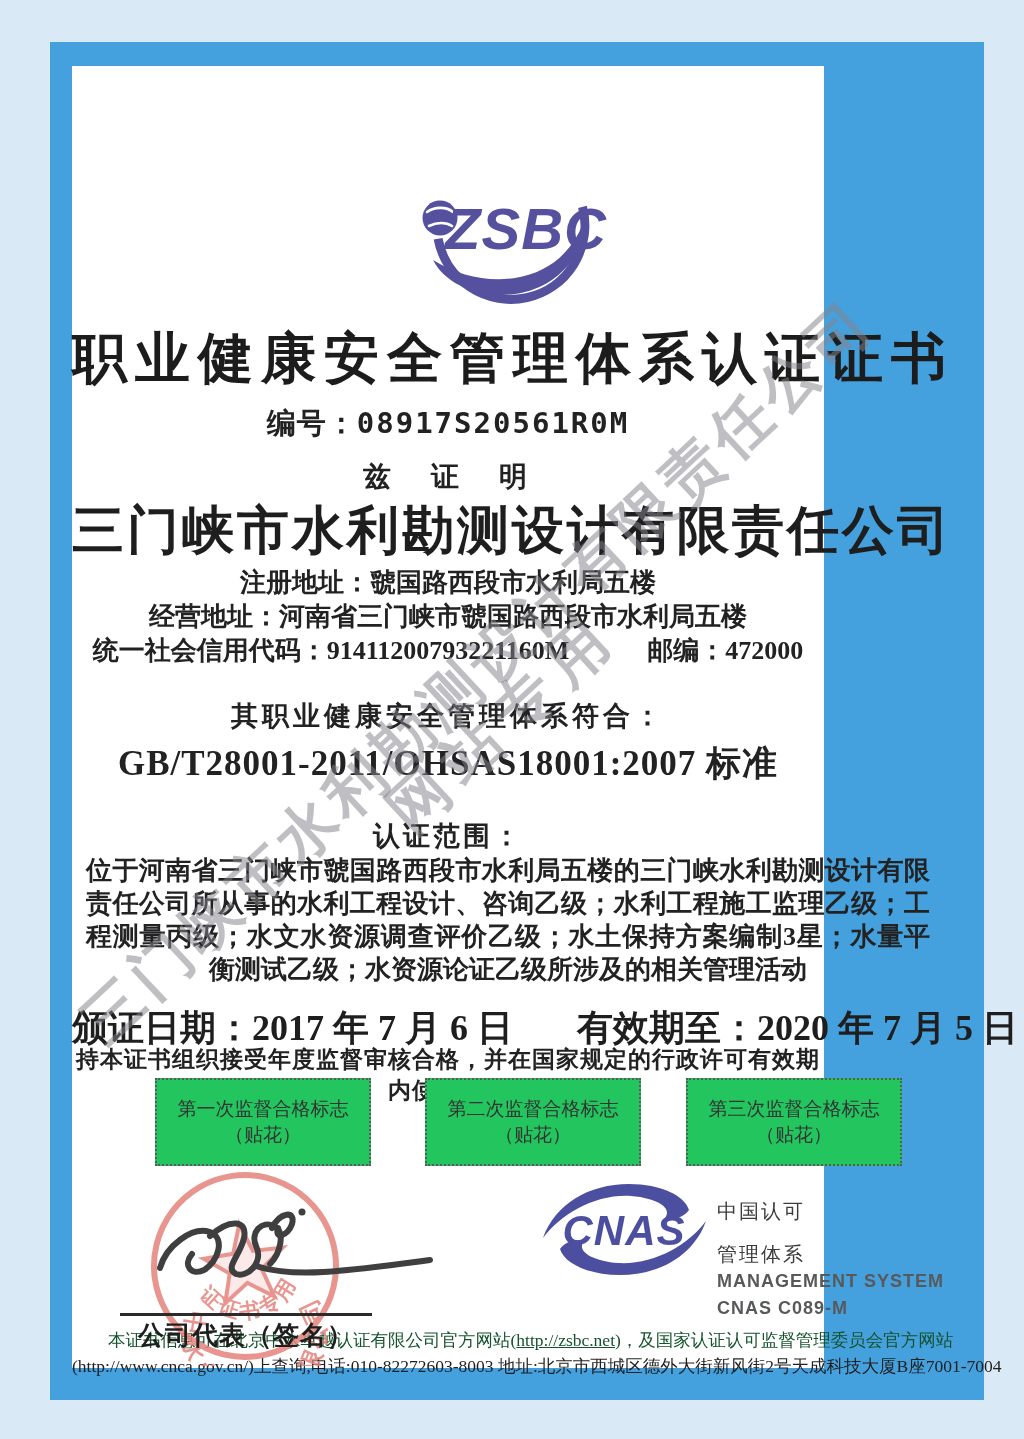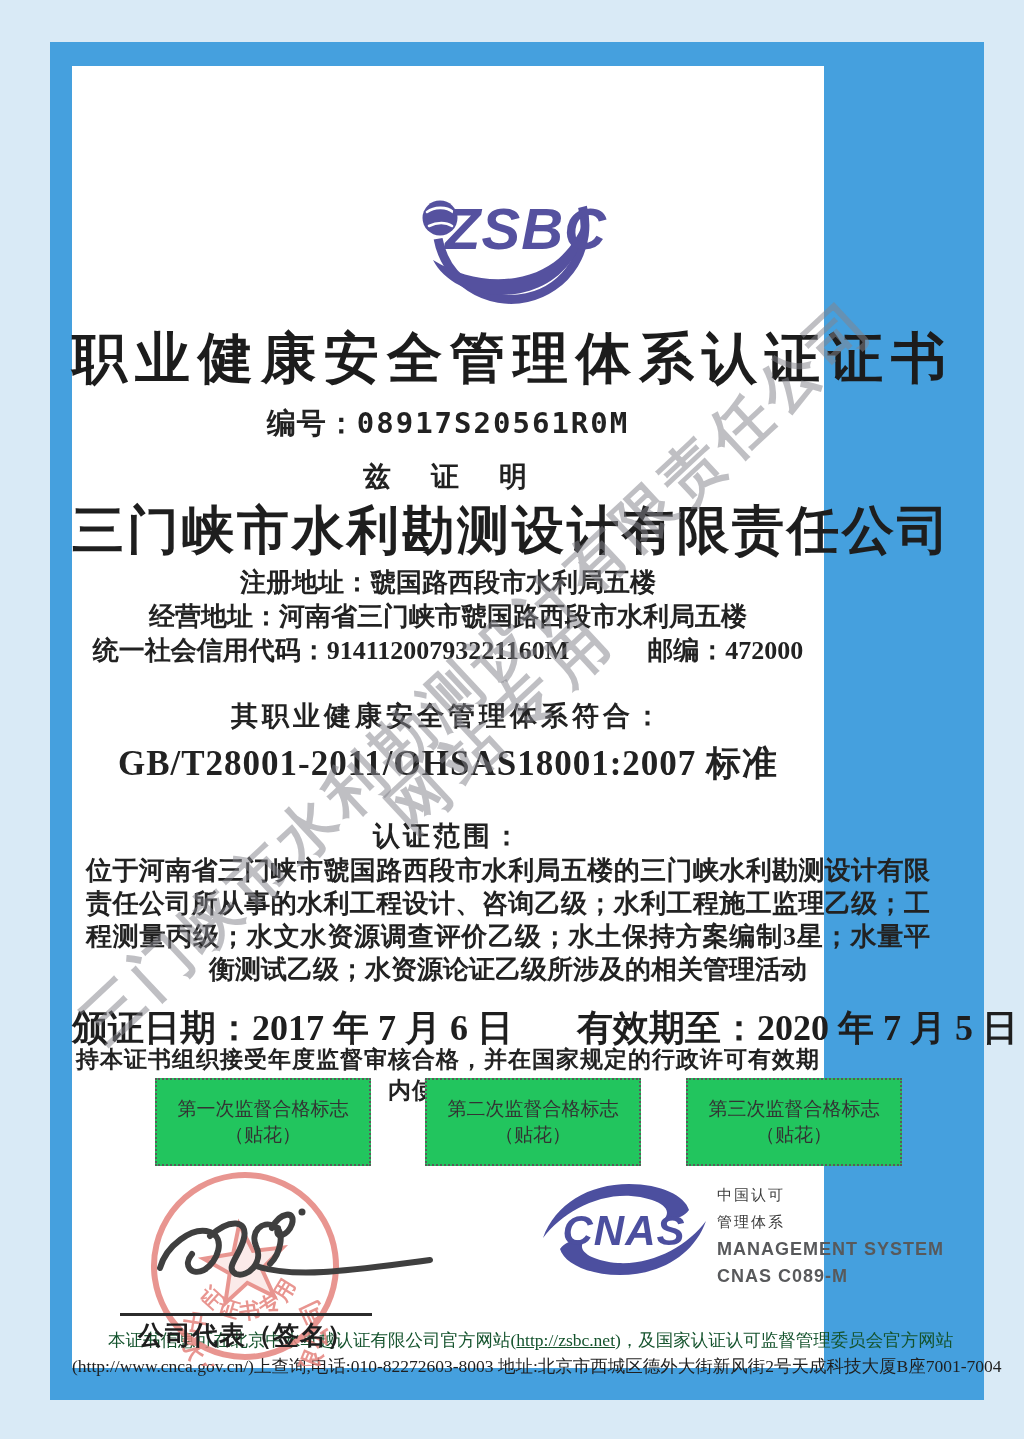--- a/index.html
+++ b/index.html
@@ -74,21 +74,21 @@
   .signature{left:80px;top:1136px;z-index:8;}
   .sigline{
     left:48px;top:1247px;width:252px;border-top:3px solid #2b2b2b;z-index:9;
   }
   .sigcaption{
     left:48px;top:1252px;width:252px;text-align:center;
     font-size:26px;font-weight:bold;color:#1e1e1e;z-index:9;letter-spacing:1px;
   }
   .cnas-logo{left:465px;top:1112px;z-index:2;}
   .cnas-text{left:645px;top:1116px;z-index:2;line-height:27px;white-space:nowrap;}
-  .cnas-text .cn{font-size:15px;color:#3c3c3c;letter-spacing:2px;}
+  .cnas-text .cn{font-size:20px;color:#3c3c3c;letter-spacing:2px;margin-top:16px;}
   .cnas-text .en{font-family:"Liberation Sans", sans-serif;font-size:18px;font-weight:bold;color:#58595b;letter-spacing:1px;}
 
   .footer1{top:1262px;font-size:17.5px;color:#14532d;z-index:2;white-space:nowrap;padding-left:36px;}
   .footer2{top:1288px;font-size:17.5px;color:#1f1f1f;z-index:2;white-space:nowrap;}
   .footer1 .url{text-decoration:underline;}
 
   .wm{
     position:absolute;white-space:nowrap;z-index:6;
     color:rgba(132,132,140,0.52);font-weight:bold;
     transform:translate(-50%,-50%) rotate(-43deg);

